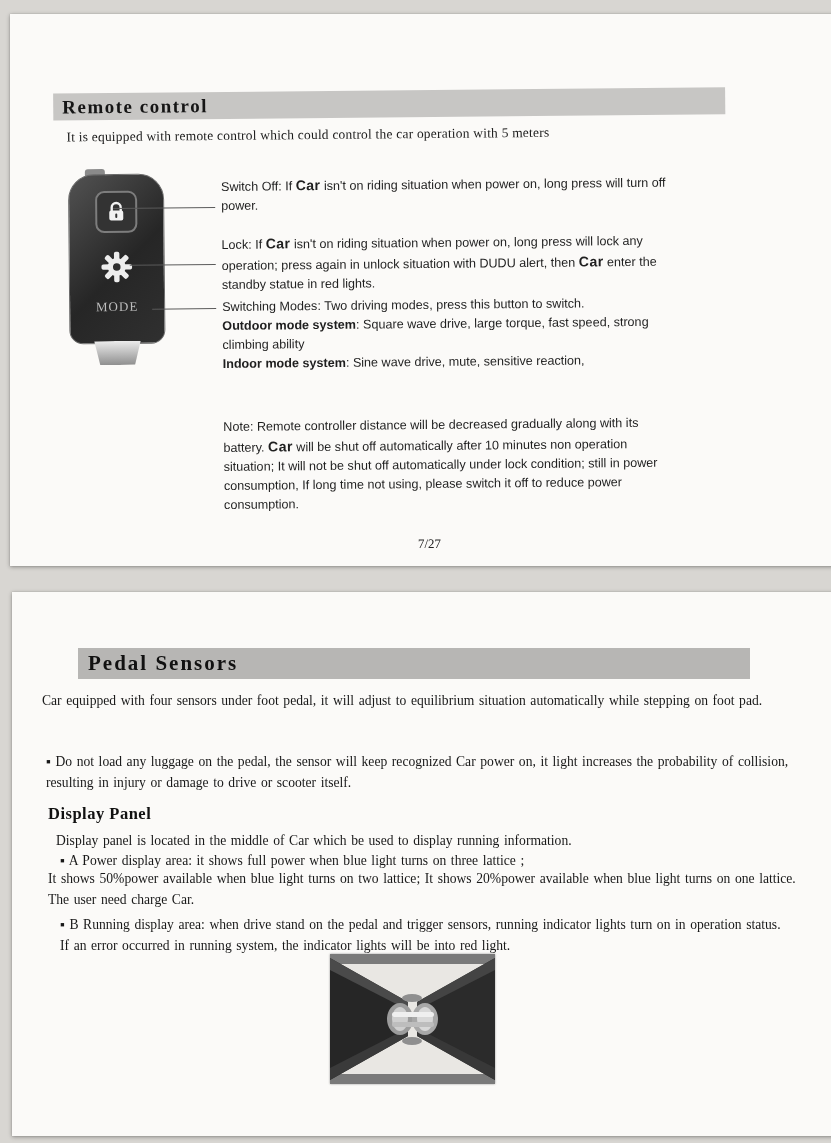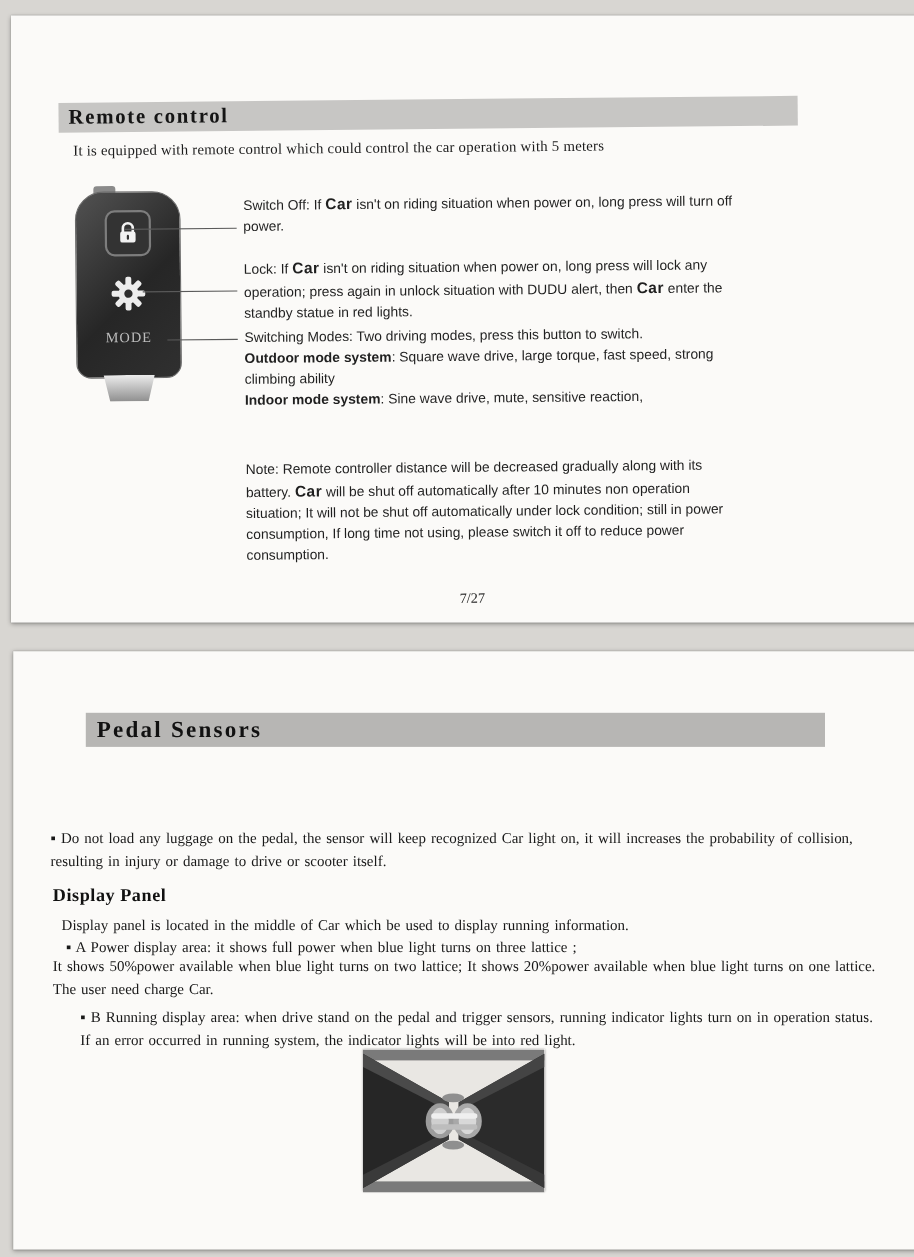--- a/index.html
+++ b/index.html
@@ -69,21 +69,21 @@
   
   .serifp{position:absolute;font:13.6px "Liberation Serif",serif;color:#181818;
     line-height:1.55;word-spacing:1.2px;}
   .p2-para1{left:30px;top:98px;width:740px;}
   .p2-b1{left:34px;top:141px;width:750px;}
   .p2-b2{left:34px;top:159px;width:752px;}
   .dp-head{position:absolute;left:36px;top:212px;font:bold 16.5px "Liberation Serif",serif;color:#111;letter-spacing:.5px;}
   .dp-p1{left:44px;top:238px;width:730px;}
   .dp-bA{left:48px;top:258px;width:730px;}
   .dp-pA2{left:36px;top:276px;width:748px;}
-  .dp-bB{left:48px;top:322px;width:722px;padding-left:0;margin-left:13px;}
+  .dp-bB{left:48px;top:322px;width:722px;padding-left:0;}
   .pnum2{position:absolute;left:0;top:500px;width:100%;text-align:center;
     font:bold 13px "Liberation Serif",serif;color:#222;}
 
   
   .hb-img{position:absolute;left:318px;top:362px;width:165px;height:130px;
     box-shadow:0 0 2px rgba(0,0,0,.4);}
 </style>
 </head>
 <body>
 
@@ -153,21 +153,22 @@
   </div>
 </div>
 
 <div class="page page2">
   <div class="p2-inner">
 
     <div class="hbar hbar2">
       <span class="htxt">Pedal Sensors</span>
     </div>
 
-    <div class="serifp p2-b2">▪ Do not load any luggage on the pedal, the sensor will keep recognized  Car  light on, it will increases the probability of collision, resulting in injury or damage to drive or scooter itself.</div>
+    <div class="serifp p2-para1">Car equipped with four sensors under foot pedal, it will adjust to equilibrium situation automatically while stepping on foot pad.</div>
+    <div class="serifp p2-b2">▪ Do not load any luggage on the pedal, the sensor will keep recognized  Car  power on, it light increases the probability of collision, resulting in injury or damage to drive or scooter itself.</div>
 
     <div class="dp-head">Display Panel</div>
     <div class="serifp dp-bA">▪ A Power display area: it shows full power when blue light turns on three lattice ;</div>
     <div class="serifp dp-p1">Display panel is located in the middle of  Car   which be used to display running information.</div>
     <div class="serifp dp-pA2">It shows 50%power available when blue light turns on two lattice; It shows 20%power available when blue light turns on one lattice. The user need charge  Car.</div>
     <div class="serifp dp-bB">▪ B Running display area: when drive stand on the pedal and trigger sensors, running  indicator  lights turn on in operation status. If an error occurred in running system, the indicator lights will be into red light.</div>
 
     <div class="hb-img">
       <svg width="165" height="130" viewBox="0 0 165 130" aria-hidden="true">
         <rect width="165" height="130" fill="#e9e7e3"></rect>

